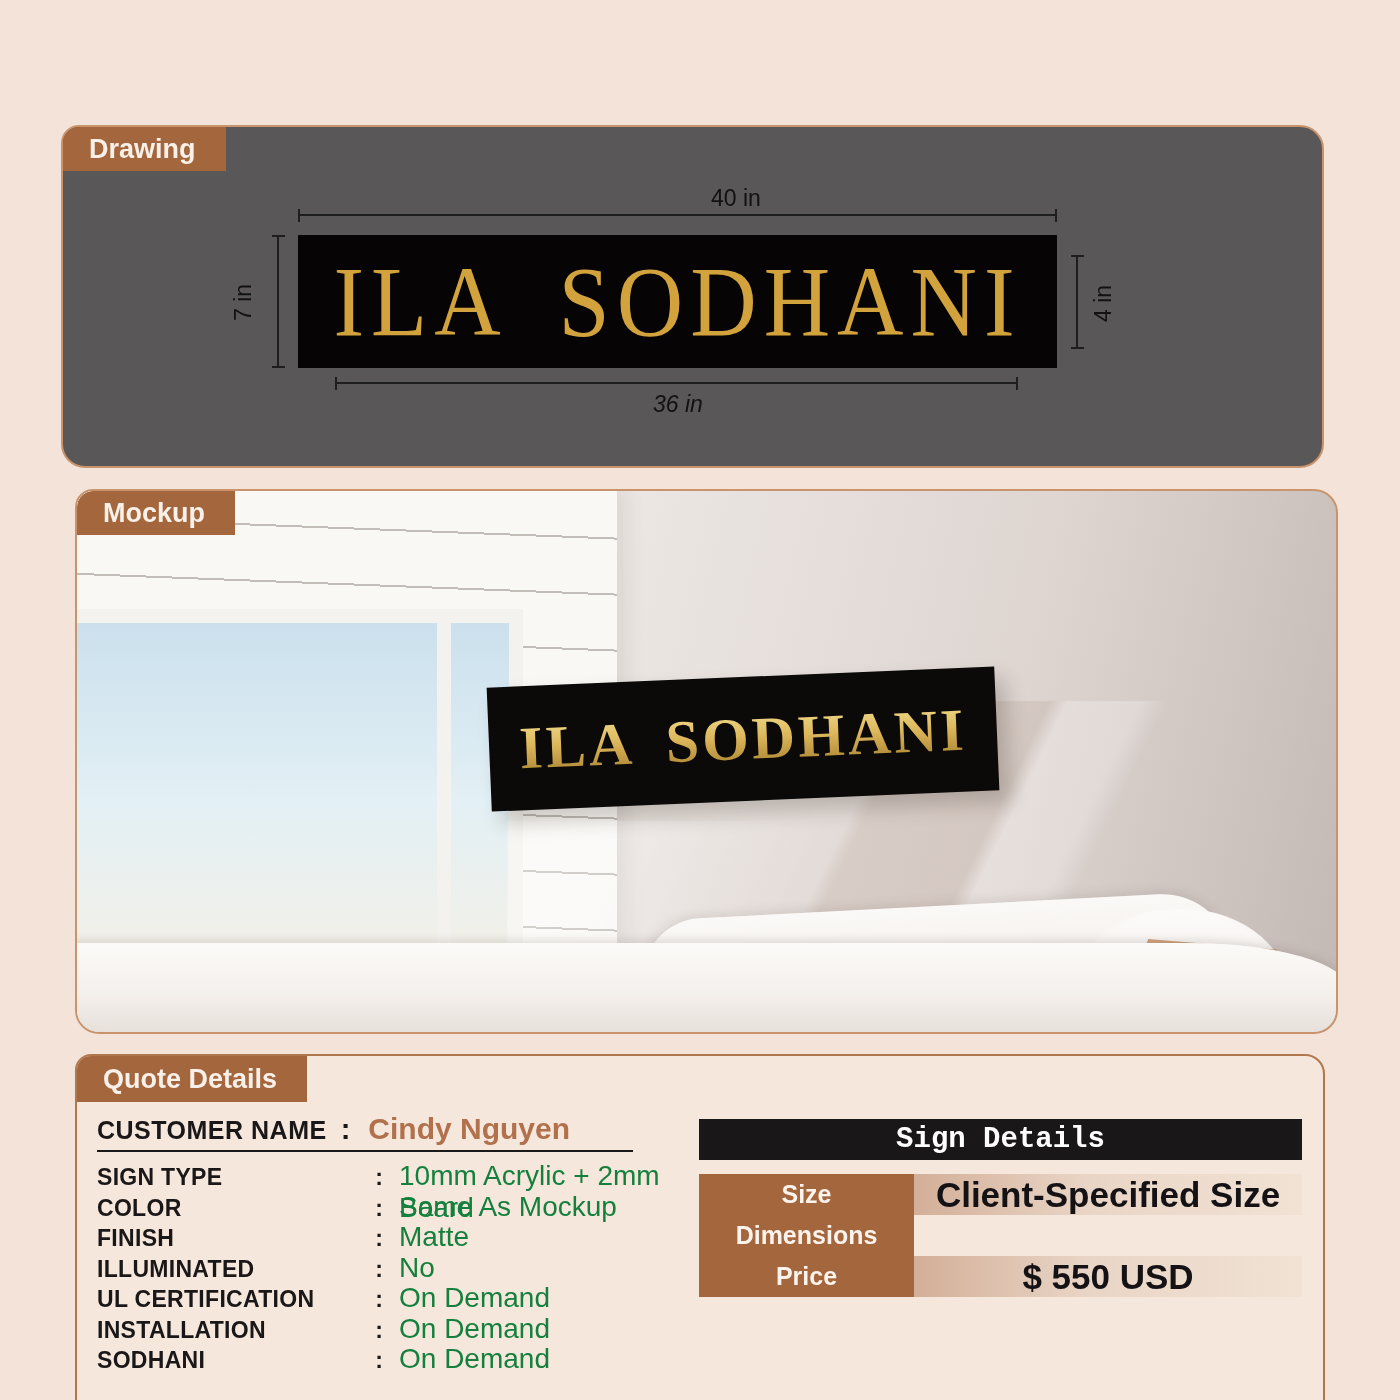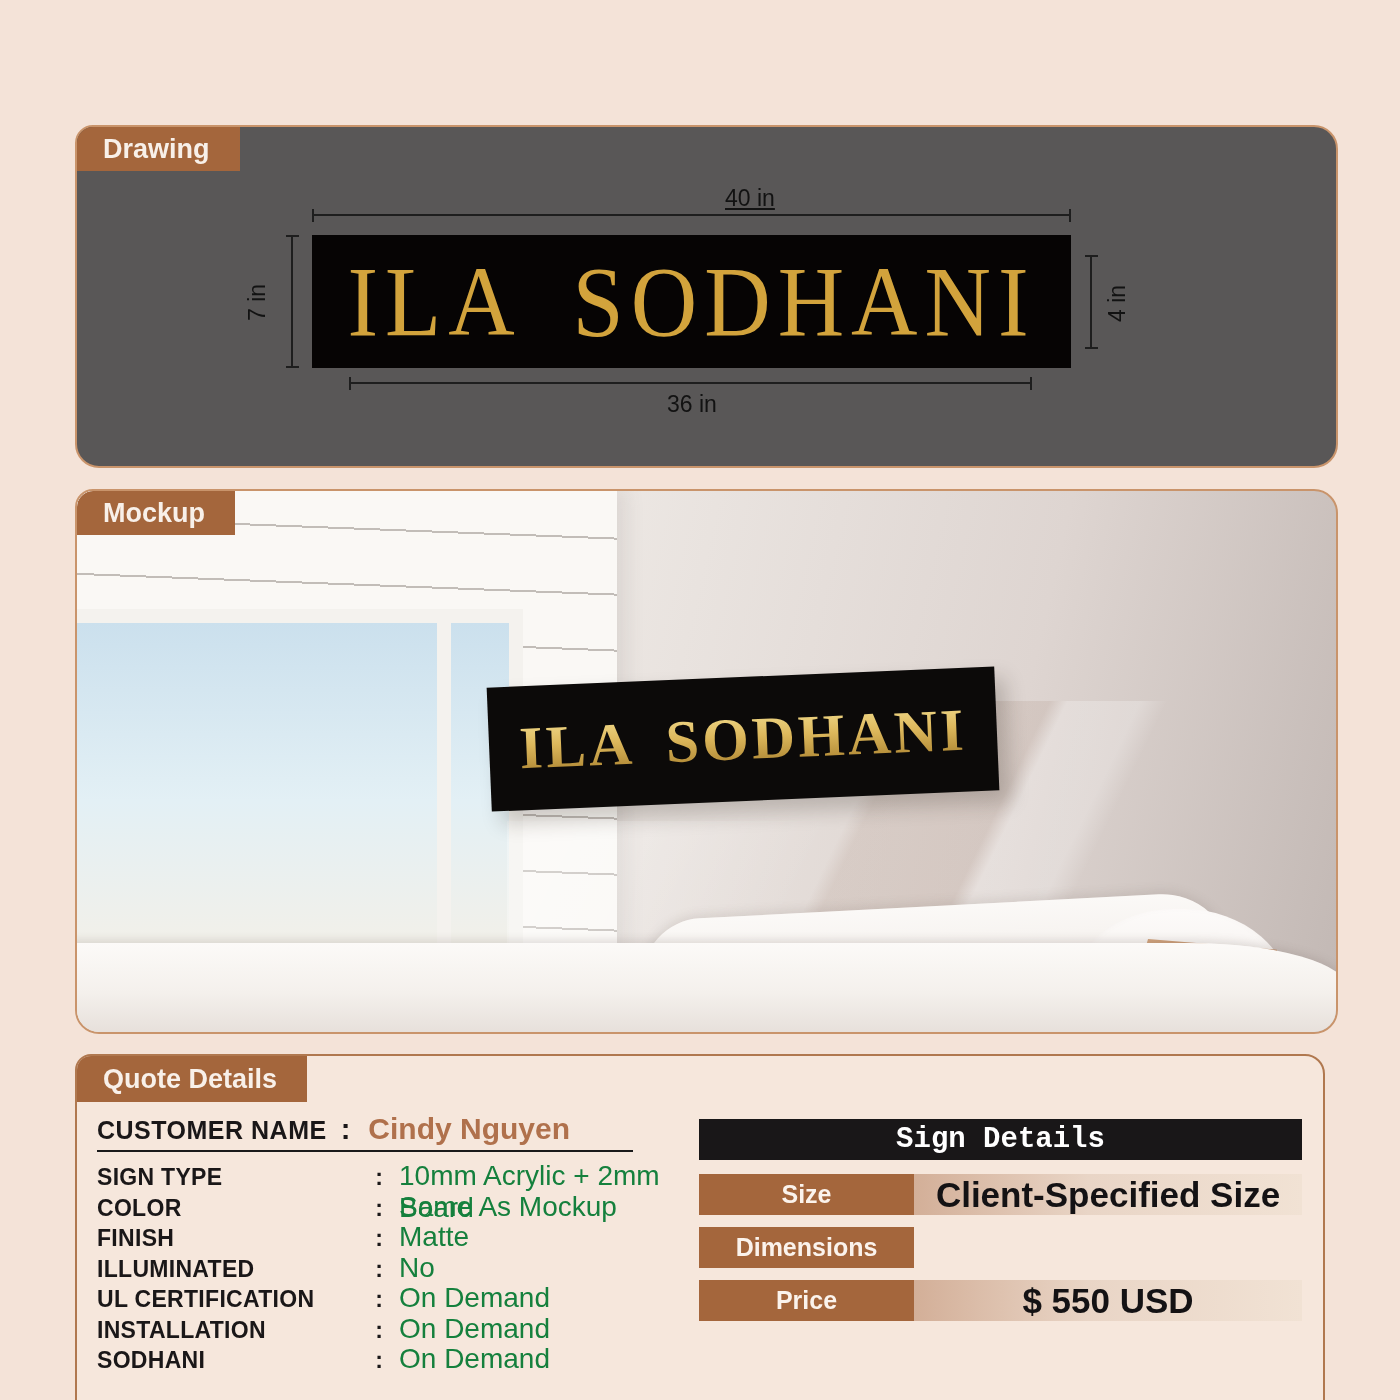--- a/index.html
+++ b/index.html
@@ -18,21 +18,21 @@
   
   .tab {
     position:absolute; left:0; top:0; height:44px; z-index:5;
     background:#A4663C; color:#F8F0E9; font-size:27px; font-weight:bold;
     display:flex; align-items:center; padding:0 30px 0 26px;
     border-radius:16px 0 0 0;
   }
 
   
   .drawing-panel {
-    position:absolute; left:75px; top:125px; width:1263px; height:343px;
+    position:absolute; left:61px; top:125px; width:1263px; height:343px;
     background:#595757; border:2px solid #C9946B; border-radius:18px 24px 24px 24px;
   }
   .sign-draw {
     position:absolute; left:235px; top:108px; width:759px; height:133px;
     background:#060404; display:flex; align-items:center; justify-content:center;
   }
   .sign-draw-text {
     font-family:"Liberation Serif", serif; font-size:92px; font-weight:normal;
     color:#D2A33C; letter-spacing:7px; word-spacing:26px; white-space:nowrap;
     transform:scaleY(1.08); line-height:1;
@@ -136,55 +136,55 @@
   .field-row { display:grid; grid-template-columns:262px 40px auto; align-items:baseline; height:30.5px; }
   .field-label { font-size:23px; font-weight:bold; color:#1A1718; letter-spacing:0.3px; }
   .field-colon { font-size:23px; font-weight:bold; color:#1A1718; text-align:center; }
   .field-value { font-size:28px; color:#15803d; }
 
   .sign-table { position:absolute; left:622px; top:63px; width:603px; }
   .sign-table-header {
     height:41px; background:#191718; color:#FFFFFF; font-size:29px; font-weight:bold;
     display:flex; align-items:center; justify-content:center; margin-bottom:14px;font-family:Liberation Mono, monospace;
   }
-  .sign-table-row { display:flex; height:41px; margin-bottom:12px; }
+  .sign-table-row { display:flex; height:41px; margin-bottom:0; }
   .sign-table-label {
     width:215px; background:#A4663C; color:#FBF3EC; font-size:25px; font-weight:bold;
     display:flex; align-items:center; justify-content:center; flex:none;
   }
   .sign-table-value {
     flex:1; background:linear-gradient(90deg,#D3AF98 0%,#E9D5C6 45%,#F1E2D4 100%);
     color:#141214; font-size:35px; font-weight:bold;
     display:flex; align-items:center; justify-content:center;
   }
 </style>
 </head>
 <body>
 
 <div class="page">
 
 
   <div class="drawing-panel">
     <div class="tab">Drawing</div>
 
-    <div class="dim-label" style="left:648px; top:58px;text-decoration:underline;">40 in</div>
+    <div class="dim-label" style="left:648px; top:58px;">40 in</div>
     <div class="dim-line-h" style="left:235px; top:87px; width:759px;"></div>
 
     <div class="sign-draw">
       <div class="sign-draw-text">ILA SODHANI</div>
     </div>
 
     <div class="dim-line-v" style="left:214px; top:108px; height:133px;"></div>
     <div class="dim-label rot" style="left:162px; top:162px;">7 in</div>
 
     <div class="dim-line-v" style="left:1013px; top:128px; height:94px;"></div>
     <div class="dim-label rot" style="left:1022px; top:163px;">4 in</div>
 
     <div class="dim-line-h" style="left:272px; top:255px; width:683px;"></div>
-    <div class="dim-label" style="left:590px; top:264px;">36 in</div>
+    <div class="dim-label" style="left:590px; top:264px;font-style:italic;">36 in</div>
   </div>
 
   <div class="mockup-panel">
     <div class="panel-wall"></div>
     <div class="window">
       <div class="mullion"></div>
     </div>
     <div class="sun-band"></div>
     <div class="sun-band2"></div>
 

